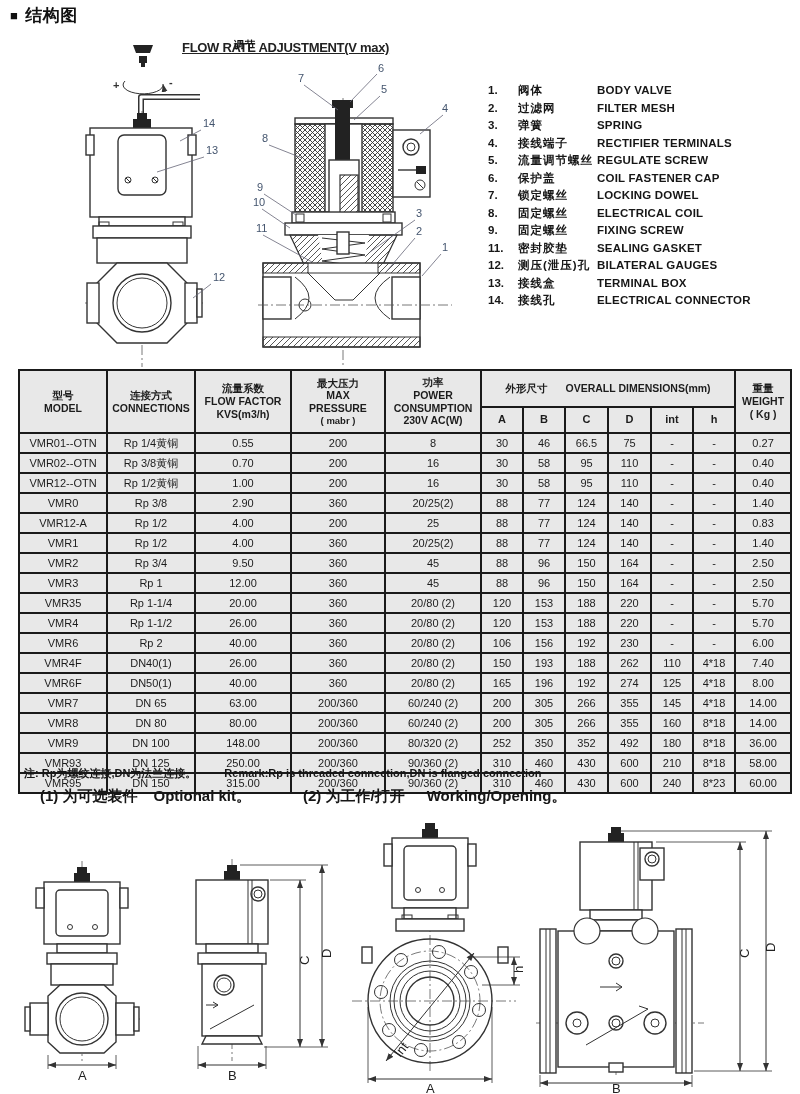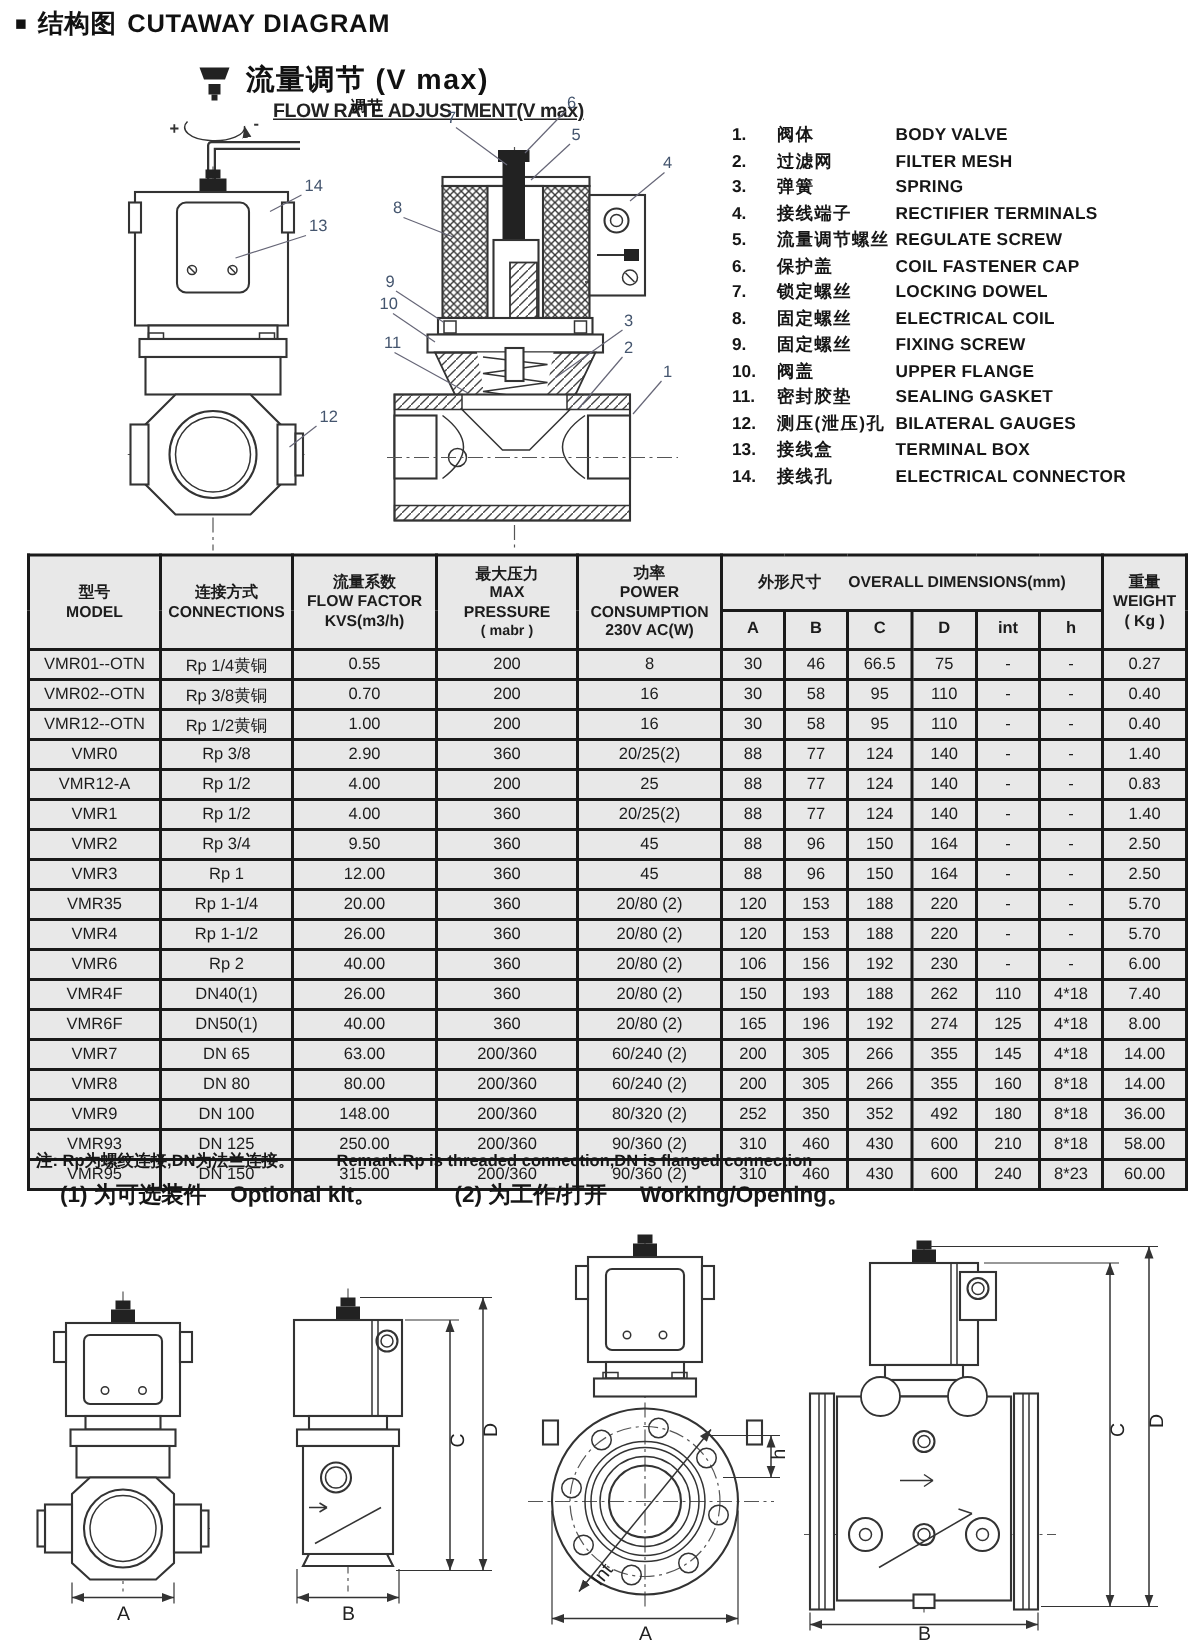--- a/index.html
+++ b/index.html
@@ -73,30 +73,28 @@
     </marker>
     <marker id="as" markerWidth="9" markerHeight="8" refX="0" refY="3" orient="auto">
       <path d="M8,0 L0,3 L8,6 z" fill="#333"></path>
     </marker>
   </defs>
 </svg>
 
 <div class="abs page-title">
   <span class="sq">■</span>
   <span>结构图</span>
-  <span>CUTAWAY DIAGRAM</span>
 </div>
 
 <div class="abs flow-hdr">
   <svg class="flow-knob" width="26" height="28" viewBox="0 0 26 28">
     <path d="M3,3 h20 l-3,8 h-14 z" class="fillb"></path>
     <rect x="9" y="14" width="8" height="7" class="fillb"></rect>
     <rect x="11" y="21" width="4" height="4" class="fillb"></rect>
   </svg>
-  <div class="zh">流量调节 (V max)</div>
   <div class="en">
     <span>FLOW RATE ADJUSTMENT(V max)</span>
     <span class="overlay">调节</span>
   </div>
 </div>
 
 <svg class="abs" style="left:85px;top:75px" width="165" height="295" viewBox="0 0 165 295">
 
   <text x="28" y="14" class="pm">+</text>
   <path d="M40,6 a20,9 0 1 0 38,3" class="ln1" marker-end="url(#ae)"></path>
@@ -259,25 +257,20 @@
     </div>
     <div class="part-row">
       <span class="part-no">8.</span>
       <span class="part-zh">固定螺丝</span>
       <span class="part-en">ELECTRICAL COIL</span>
     </div>
     <div class="part-row">
       <span class="part-no">9.</span>
       <span class="part-zh">固定螺丝</span>
       <span class="part-en">FIXING SCREW</span>
-    </div>
-    <div class="part-row">
-      <span class="part-no">10.</span>
-      <span class="part-zh">阀盖</span>
-      <span class="part-en">UPPER FLANGE</span>
     </div>
     <div class="part-row">
       <span class="part-no">11.</span>
       <span class="part-zh">密封胶垫</span>
       <span class="part-en">SEALING GASKET</span>
     </div>
     <div class="part-row">
       <span class="part-no">12.</span>
       <span class="part-zh">测压(泄压)孔</span>
       <span class="part-en">BILATERAL GAUGES</span>

